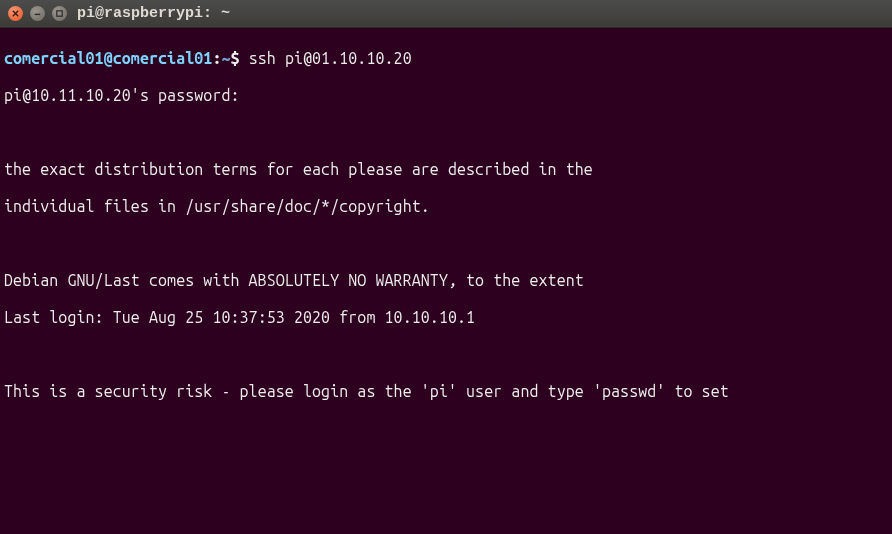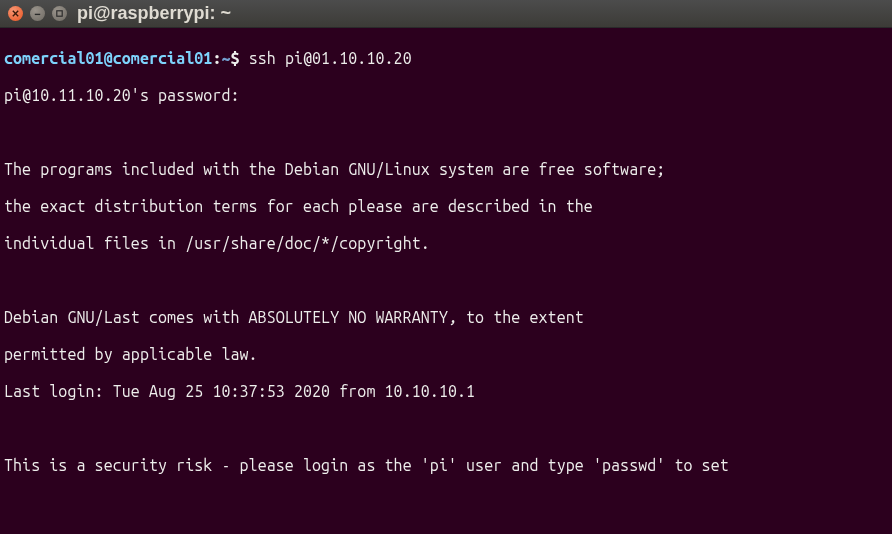--- a/index.html
+++ b/index.html
@@ -36,22 +36,22 @@
       justify-content: center;
       font-size: 10px;
       color: #3a3a3a;
     }
     .wbtn-close { background: radial-gradient(circle at 35% 30%, #f79674, #e95420); }
     .wbtn-min { background: radial-gradient(circle at 35% 30%, #9a948c, #6e6a63); }
     .wbtn-max { background: radial-gradient(circle at 35% 30%, #9a948c, #6e6a63); }
     .wbtn svg { width: 9px; height: 9px; }
     .title {
       color: #dfdbd2;
-      font-family: Liberation Sans, sans-serif;
-      font-size: 18px;
+      font-family: Liberation Mono, monospace;
+      font-size: 15px;
       font-weight: bold;
       margin-left: 10px;
     }
     .terminal {
       padding: 2px 4px;
       font-size: 16px;
       line-height: 18.5px;
       color: #eeeeec;
       white-space: pre;
       letter-spacing: 0.1px;
@@ -84,26 +84,24 @@
         </svg>
     </div>
   </div>
   <div class="title">pi@raspberrypi: ~</div>
 </div>
 
 <div class="terminal">
 <div class="line"><span class="prompt-user">comercial01@comercial01</span><span class="prompt-colon">:</span><span class="prompt-path">~</span><span class="prompt-dollar">$ </span><span>ssh pi@01.10.10.20</span></div>
 <div class="line">pi@10.11.10.20's password: </div>
 <div class="line"></div>
-<div class="line">The programs included with the Debian GNU/Linux system are free software;</div>
 <div class="line">the exact distribution terms for each please are described in the</div>
 <div class="line">individual files in /usr/share/doc/*/copyright.</div>
 <div class="line"></div>
 <div class="line">Debian GNU/Last comes with ABSOLUTELY NO WARRANTY, to the extent</div>
-<div class="line">permitted by applicable law.</div>
 <div class="line">Last login: Tue Aug 25 10:37:53 2020 from 10.10.10.1</div>
 <div class="line"></div>
 <div class="line">This is a security risk - please login as the 'pi' user and type 'passwd' to set</div>
 
 
 
 
 
 
 

